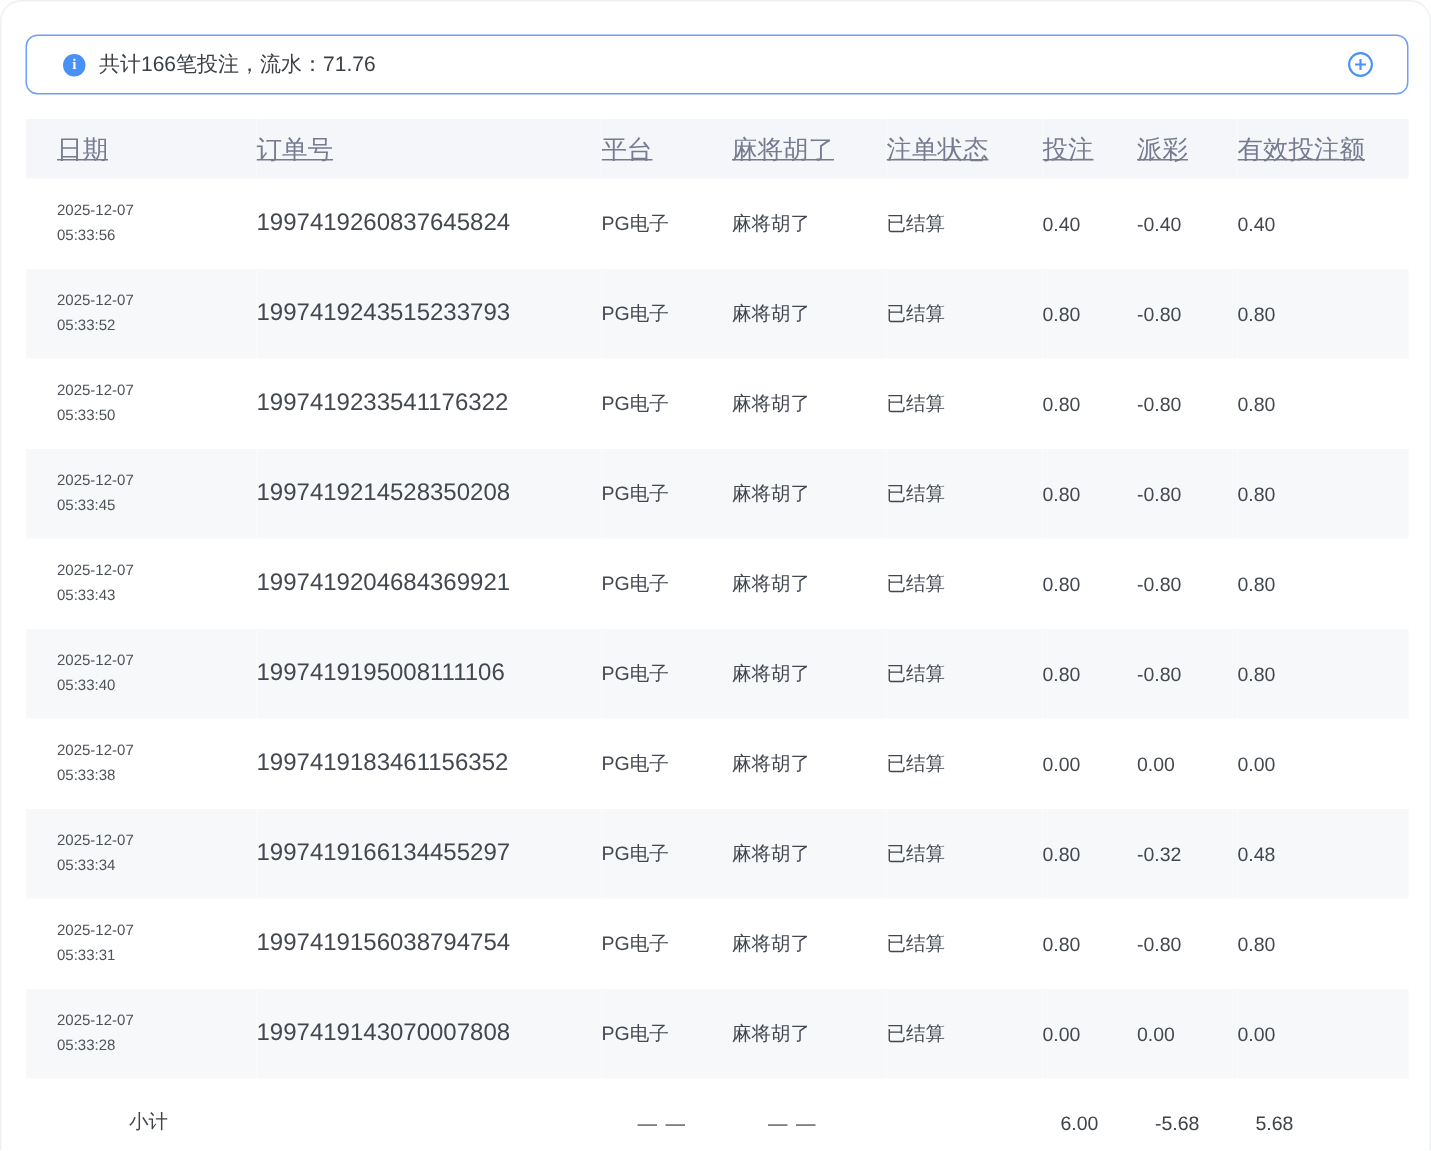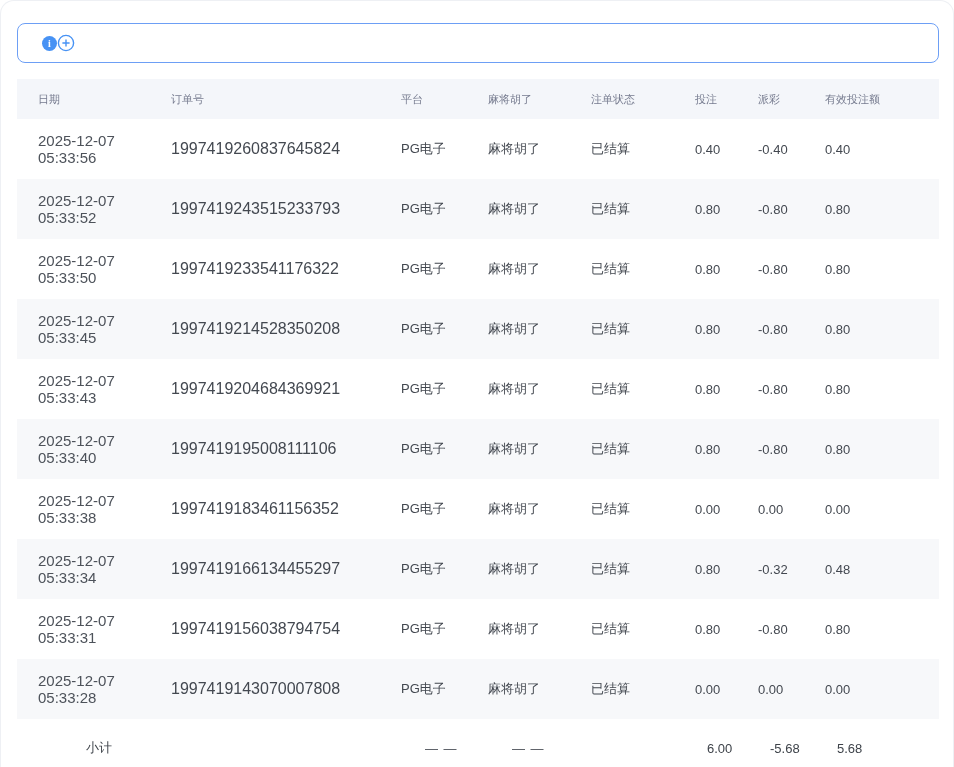--- a/index.html
+++ b/index.html
@@ -38,41 +38,42 @@
   .records-table{
     position:absolute;left:16px;top:78px;width:922px;
     border-collapse:collapse;table-layout:fixed;
   }
   .records-table th,.records-table td{
     text-align:left;padding:0;vertical-align:middle;
     font-size:13px;color:var(--body-text);white-space:nowrap;overflow:hidden;
   }
   .records-table thead tr{height:40px;background:var(--header-bg);}
   .records-table thead th{
-    font-weight:normal;font-size:11px;color:var(--header-text);
+    font-weight:normal;font-size:17px;color:var(--header-text);text-decoration:underline;
   }
   .records-table tbody tr{height:60px;background:#fff;}
   .records-table tbody tr.alt{background:var(--alt-bg);}
   .records-table th:first-child,.records-table td:first-child{padding-left:21px;}
-  .records-table td .d1{font-size:15px;color:var(--date-text);line-height:17px;}
+  .records-table td .d1{font-size:10px;color:var(--date-text);line-height:17px;}
   .records-table td[data-name="order-cell"]{font-size:16px;}
   
   .records-table tfoot tr{height:58px;background:#fff;}
   .records-table tfoot td{font-size:13px;color:#3e434a;}
   .records-table tfoot td.sub-label{padding-left:69px;}
   .records-table tfoot td.dash{padding-left:24px;letter-spacing:1px;color:#4a4f57;}
   .records-table tfoot td.num-pad{padding-left:12px;}
 </style>
 </head>
 <body>
 
 <div class="card" data-name="bet-records-page">
 
   <div class="summary-bar" data-name="summary-bar">
     <span class="info-icon" data-name="info-icon">i</span>
+    <span class="summary-text" data-name="summary-text">共计166笔投注，流水：71.76</span>
     <span class="zoom-btn" data-name="circle-plus-icon">
       <svg width="18" height="18" viewBox="0 0 18 18">
         <circle cx="9" cy="9" r="7.6" fill="none" stroke="#4792f4" stroke-width="1.4"></circle>
         <line x1="5.4" y1="9" x2="12.6" y2="9" stroke="#4792f4" stroke-width="1.4"></line>
         <line x1="9" y1="5.4" x2="9" y2="12.6" stroke="#4792f4" stroke-width="1.4"></line>
       </svg>
     </span>
   </div>
 
   <table class="records-table" data-name="bet-records-table">

